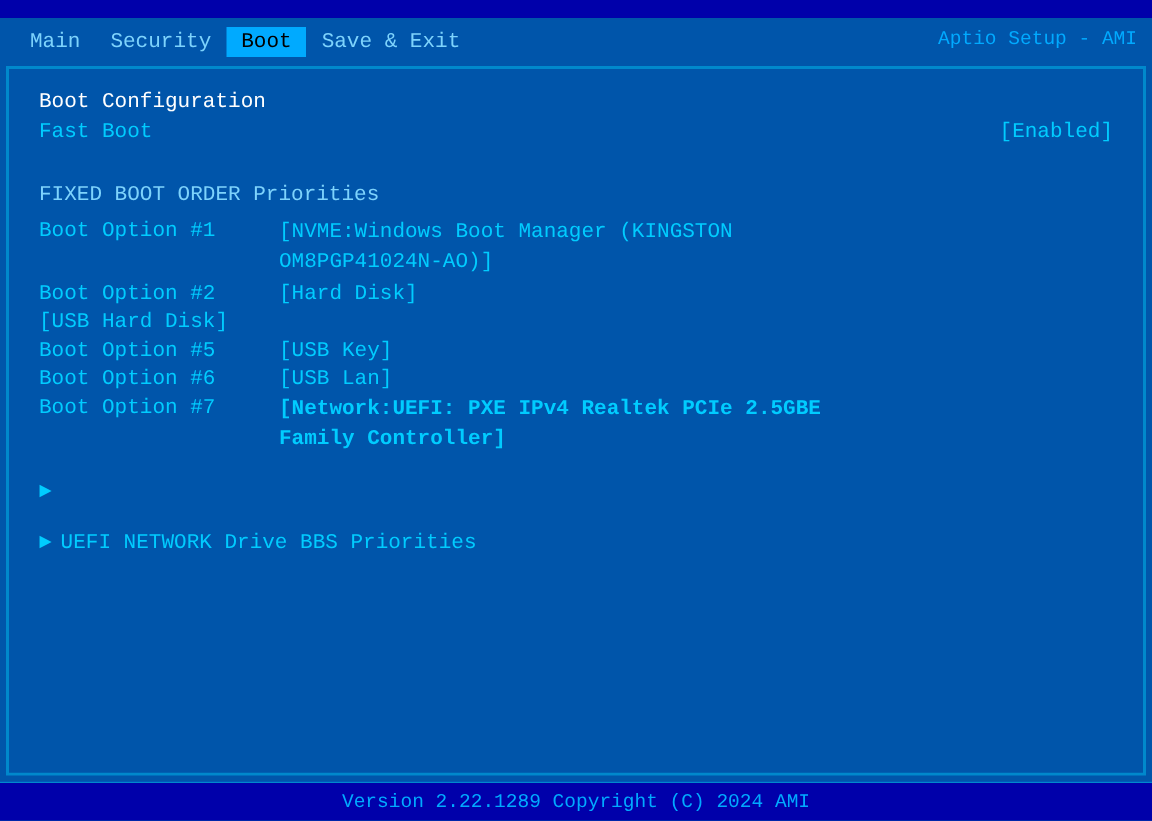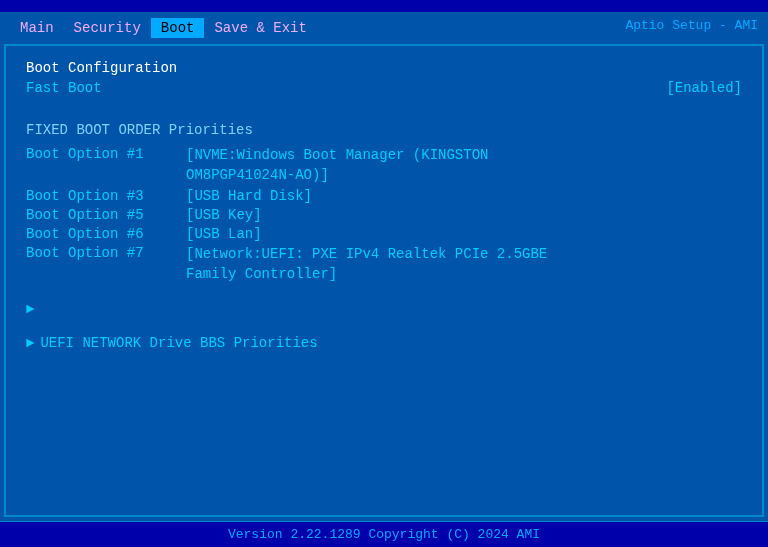--- a/index.html
+++ b/index.html
@@ -38,21 +38,21 @@
 
     .menu-title {
       position: absolute;
       right: 10px;
       top: 6px;
       color: #00aaff;
       font-size: 13px;
     }
 
     .menu-item {
-      color: #f0abfc;
+      color: #7dd3fc;
       padding: 2px 10px;
       cursor: pointer;
       font-size: 14px;
     }
 
     .menu-item.active {
       background-color: #00aaff;
       color: #000000;
     }
 
@@ -188,35 +188,38 @@
       <div class="divider"></div>
 
       <div class="boot-order-title">FIXED BOOT ORDER Priorities</div>
 
       <div class="boot-option-row">
         <span class="boot-option-label">Boot Option #1</span>
         <span class="boot-option-value" style="max-width: 400px; word-break: break-word; line-height: 1.4;">[NVME:Windows Boot Manager (KINGSTON OM8PGP41024N-AO)]</span>
       </div>
 
       <div class="boot-option-row">
-        <span class="boot-option-label">Boot Option #3</span>
+        <span class="boot-option-label">Boot Option #2</span>
+        <span class="boot-option-value">[Hard Disk]</span>
+      </div>
+      <div class="boot-option-row">
         <span class="boot-option-value">[USB Hard Disk]</span>
       </div>
       <div class="boot-option-row">
         <span class="boot-option-label">Boot Option #5</span>
         <span class="boot-option-value">[USB Key]</span>
       </div>
       <div class="boot-option-row">
         <span class="boot-option-label">Boot Option #6</span>
         <span class="boot-option-value">[USB Lan]</span>
       </div>
 
       <div class="boot-option-row">
         <span class="boot-option-label">Boot Option #7</span>
-        <span class="boot-option-value" style="max-width: 400px; word-break: break-word; line-height: 1.4;">[Network:UEFI: PXE IPv4 Realtek PCIe 2.5GBE Family Controller]</span>
+        <span class="boot-option-value" style="max-width: 400px; word-break: break-word; line-height: 1.4; font-weight: bold;">[Network:UEFI: PXE IPv4 Realtek PCIe 2.5GBE Family Controller]</span>
       </div>
 
       <div class="priority-link">
         <span class="arrow">►</span>
       </div>
       <div class="priority-link">
         <span class="arrow">►</span>
         <span>UEFI NETWORK Drive BBS Priorities</span>
       </div>
 

